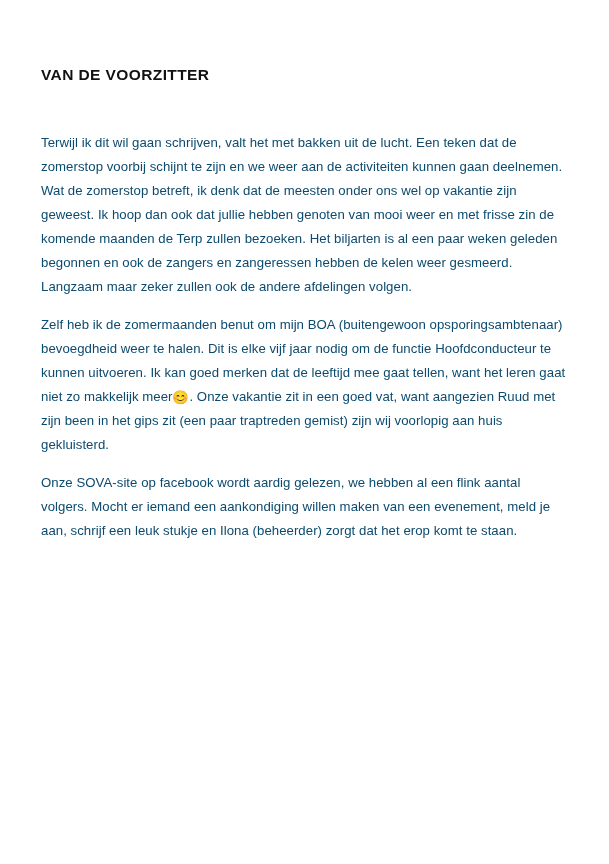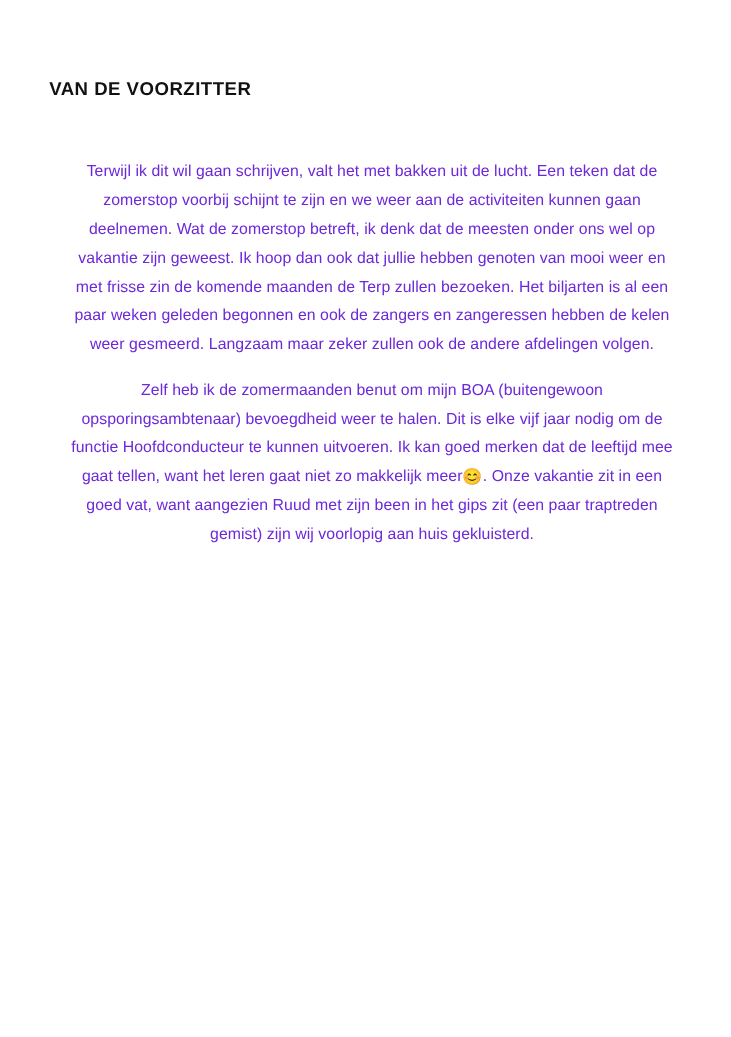--- a/index.html
+++ b/index.html
@@ -26,23 +26,23 @@
     font-size: 15.5px;
     font-weight: bold;
     letter-spacing: 0.4px;
     color: #111111;
     margin: 0 0 46px 0;
     line-height: 1.2;
   }
   .body-text p {
     font-size: 13.2px;
     line-height: 1.82;
-    color: #6d28d9;
-    margin: 0 0 14px 12px;
-    text-align: center;
+    color: #0c4a6e;
+    margin: 0 0 14px 0;
+    text-align: left;
     letter-spacing: 0.05px;
   }
   .body-text p:last-child {
     margin-bottom: 0;
   }
   .emoji {
     display: inline-block;
     font-size: 13.5px;
     line-height: 1;
     vertical-align: -1px;
@@ -55,15 +55,16 @@
 
   <h1 class="doc-title">VAN DE VOORZITTER</h1>
 
   <div class="body-text">
 
     <p>Terwijl ik dit wil gaan schrijven, valt het met bakken uit de lucht. Een teken dat de zomerstop voorbij schijnt te zijn en we weer aan de activiteiten kunnen gaan deelnemen. Wat de zomerstop betreft, ik denk dat de meesten onder ons wel op vakantie zijn geweest. Ik hoop dan ook dat jullie hebben genoten van mooi weer en met frisse zin de komende maanden de Terp zullen bezoeken. Het biljarten is al een paar weken geleden begonnen en ook de zangers en zangeressen hebben de kelen weer gesmeerd. Langzaam maar zeker zullen ook de andere afdelingen volgen.</p>
 
 
     <p><span>Zelf heb ik de zomermaanden benut om mijn BOA (buitengewoon opsporingsambtenaar) bevoegdheid weer te halen. Dit is elke vijf jaar nodig om de functie Hoofdconducteur te kunnen uitvoeren. Ik kan goed merken dat de leeftijd mee gaat tellen, want het leren gaat niet zo makkelijk meer</span><span class="emoji">😊</span><span>. Onze vakantie zit in een goed vat, want aangezien Ruud met zijn been in het gips zit (een paar traptreden gemist) zijn wij voorlopig aan huis gekluisterd.</span></p>
 
+    <p>Onze SOVA-site op facebook wordt aardig gelezen, we hebben al een flink aantal volgers. Mocht er iemand een aankondiging willen maken van een evenement, meld je aan, schrijf een leuk stukje en Ilona (beheerder) zorgt dat het erop komt te staan.</p>
 
   </div>
 </div>
 
 </body></html>

